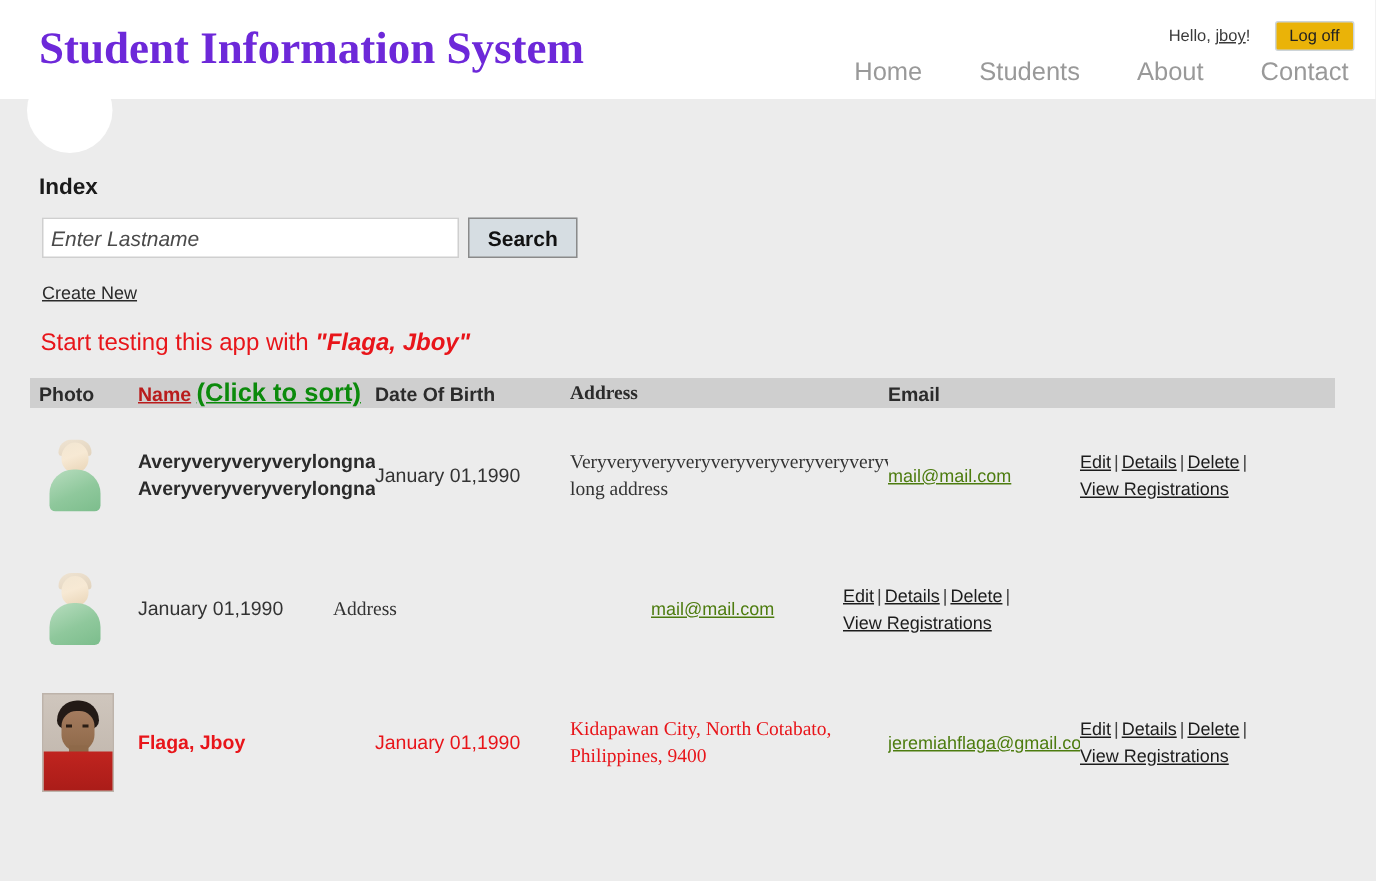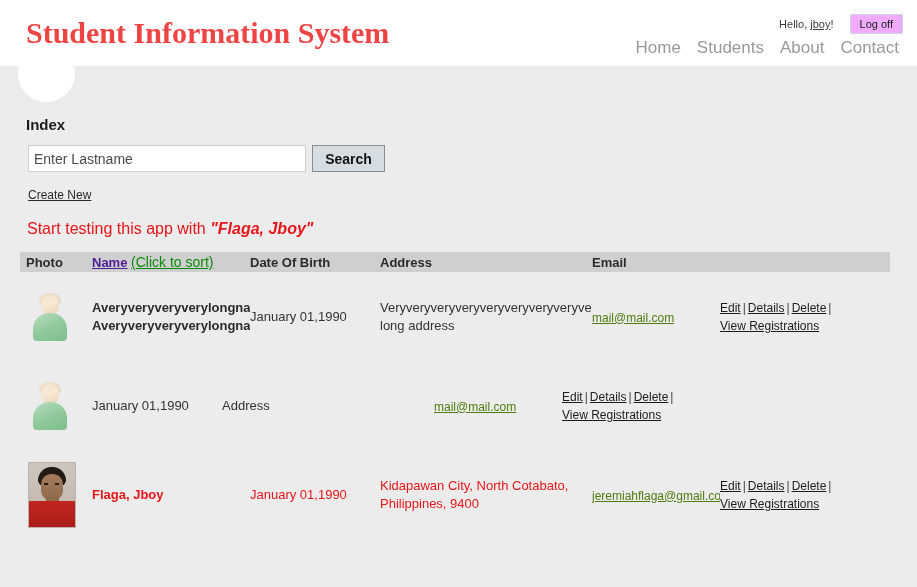--- a/index.html
+++ b/index.html
@@ -18,21 +18,21 @@
     height: 66px;
     background: #ffffff;
   }
   .brand {
     position: absolute;
     left: 26px;
     top: 16px;
     font-family: "Liberation Serif", serif;
     font-size: 30px;
     font-weight: bold;
-    color: #ef4444;
+    color: #6d28d9;
     letter-spacing: 0px;
     white-space: nowrap;
   }
   .header-circle {
     position: absolute;
     left: 18px;
     top: 45px;
     width: 57px;
     height: 57px;
     border-radius: 50%;
@@ -53,33 +53,33 @@
   }
   .hello-user {
     color: #3a3a3a;
     text-decoration: underline;
     cursor: pointer;
   }
   .logoff-btn {
     font-family: "Liberation Sans", sans-serif;
     font-size: 11px;
     color: #222;
-    background: #f0abfc;
+    background: #eab308;
     border: 1px solid #cdd4d8;
     border-radius: 2px;
     padding: 3px 9px;
     cursor: pointer;
     line-height: 1.1;
   }
   .main-nav {
     position: absolute;
     right: 18px;
     top: 38px;
     display: flex;
-    gap: 16px;
+    gap: 38px;
   }
   .nav-link {
     font-size: 17px;
     color: #999999;
     text-decoration: none;
     cursor: pointer;
     white-space: nowrap;
   }
 
   
@@ -108,20 +108,21 @@
   .search-input {
     width: 278px;
     height: 27px;
     font-family: "Liberation Sans", sans-serif;
     font-size: 14px;
     color: #222;
     padding: 2px 5px;
     border: 1px solid #cfcfcf;
     background: #ffffff;
     outline: none;
+    font-style: italic;
   }
   .search-input::placeholder { color: #4a4a4a; opacity: 1; }
   .search-btn {
     margin-left: 6px;
     width: 73px;
     height: 27px;
     font-family: "Liberation Sans", sans-serif;
     font-size: 14px;
     font-weight: bold;
     color: #111;
@@ -164,34 +165,34 @@
     background: #cfcfcf;
     height: 20px;
     align-items: center;
     font-size: 13px;
     font-weight: bold;
     color: #2b2b2b;
   }
   .col-photo   { width: 72px; padding-left: 6px; }
   .col-name    { width: 158px; }
   .col-dob     { width: 130px; }
-  .col-address { width: 212px; }
+  .col-address { width: 212px; font-family: Liberation Serif, serif; }
   .col-email   { width: 128px; }
   .col-actions { width: 170px; }
 
   .name-sort-link {
-    color: #4c1d95;
+    color: #b91c1c;
     text-decoration: underline;
     cursor: pointer;
     font-weight: bold;
   }
   .sort-hint {
     color: #0b8a0b;
-    font-size: 14px;
-    font-weight: normal;
+    font-size: 17px;
+    font-weight: bold;
     text-decoration: underline;
     cursor: pointer;
   }
 
   .grid-row {
     display: flex;
     align-items: center;
     height: 89px;
     overflow: hidden;
   }

